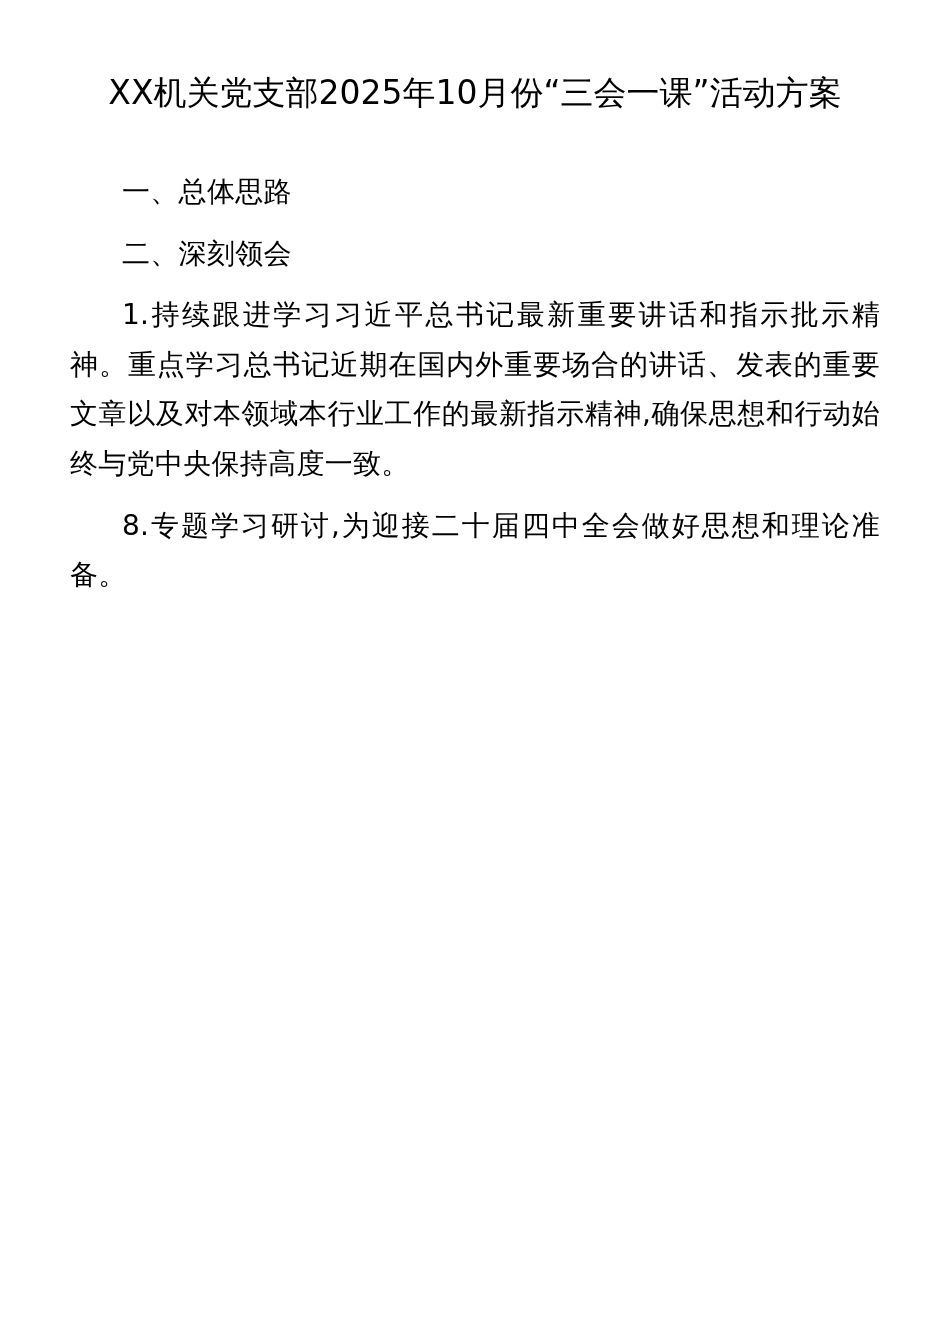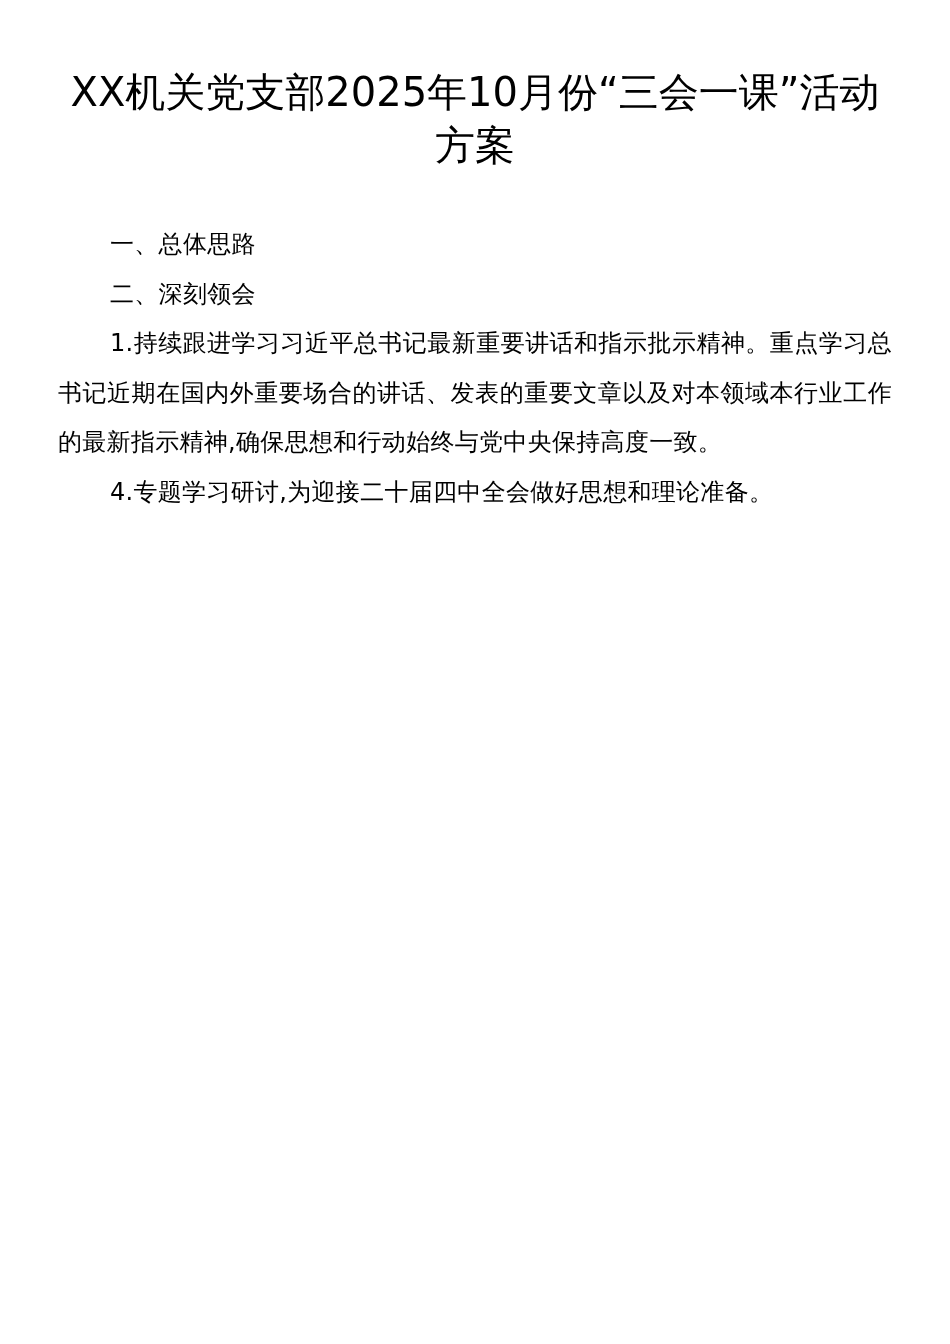--- a/index.html
+++ b/index.html
@@ -11,43 +11,43 @@
     .page {
       position: relative;
       width: 950px; height: 1344px;
       box-sizing: border-box;
       padding: 0 58px 0 58px;
     }
     .title {
       margin: 0;
       padding-top: 66px;
       text-align: center;
-      font-size: 40px;
+      font-size: 33px;
       font-weight: normal;
       line-height: 53px;
       letter-spacing: 0px;
     }
     .content { margin-top: 48px; }
     .p {
-      margin: 0;
-      font-size: 24px;
+      margin: 12px;
+      font-size: 28px;
       line-height: 49.6px;
       text-indent: 52px;
       text-align: justify;
       text-justify: inter-character;
       letter-spacing: 0.3px;
     }
     .bold { font-weight: normal; }
   </style>
 </head>
 <body>
 
 <div class="page">
   <h1 class="title">XX机关党支部2025年10月份“三会一课”活动方案</h1>
 
   <div class="content">
     <p class="p">一、总体思路</p>
 
     <p class="p">二、深刻领会</p>
     <p class="p"><span class="bold">1.持续跟进学习习近平总书记最新重要讲话和指示批示精神。</span><span>重点学习总书记近期在国内外重要场合的讲话、发表的重要文章以及对本领域本行业工作的最新指示精神,确保思想和行动始终与党中央保持高度一致。</span></p>
-    <p class="p">4.专题学习研讨,为迎接二十届四中全会做好思想和理论准备。</p>
+    <p class="p">8.专题学习研讨,为迎接二十届四中全会做好思想和理论准备。</p>
   </div>
 </div>
 
 </body></html>

